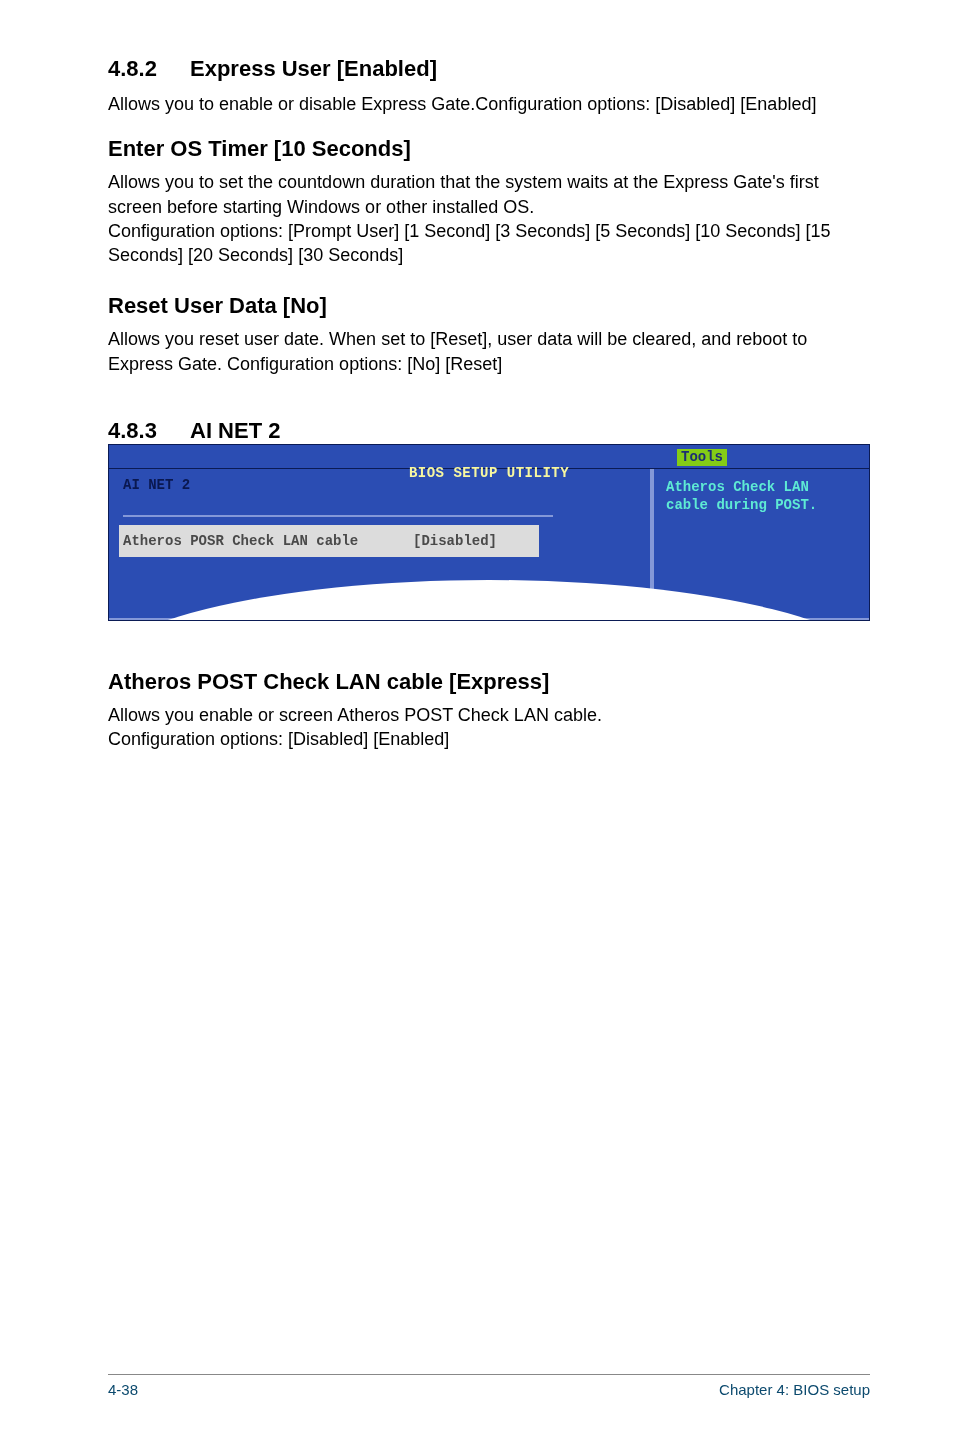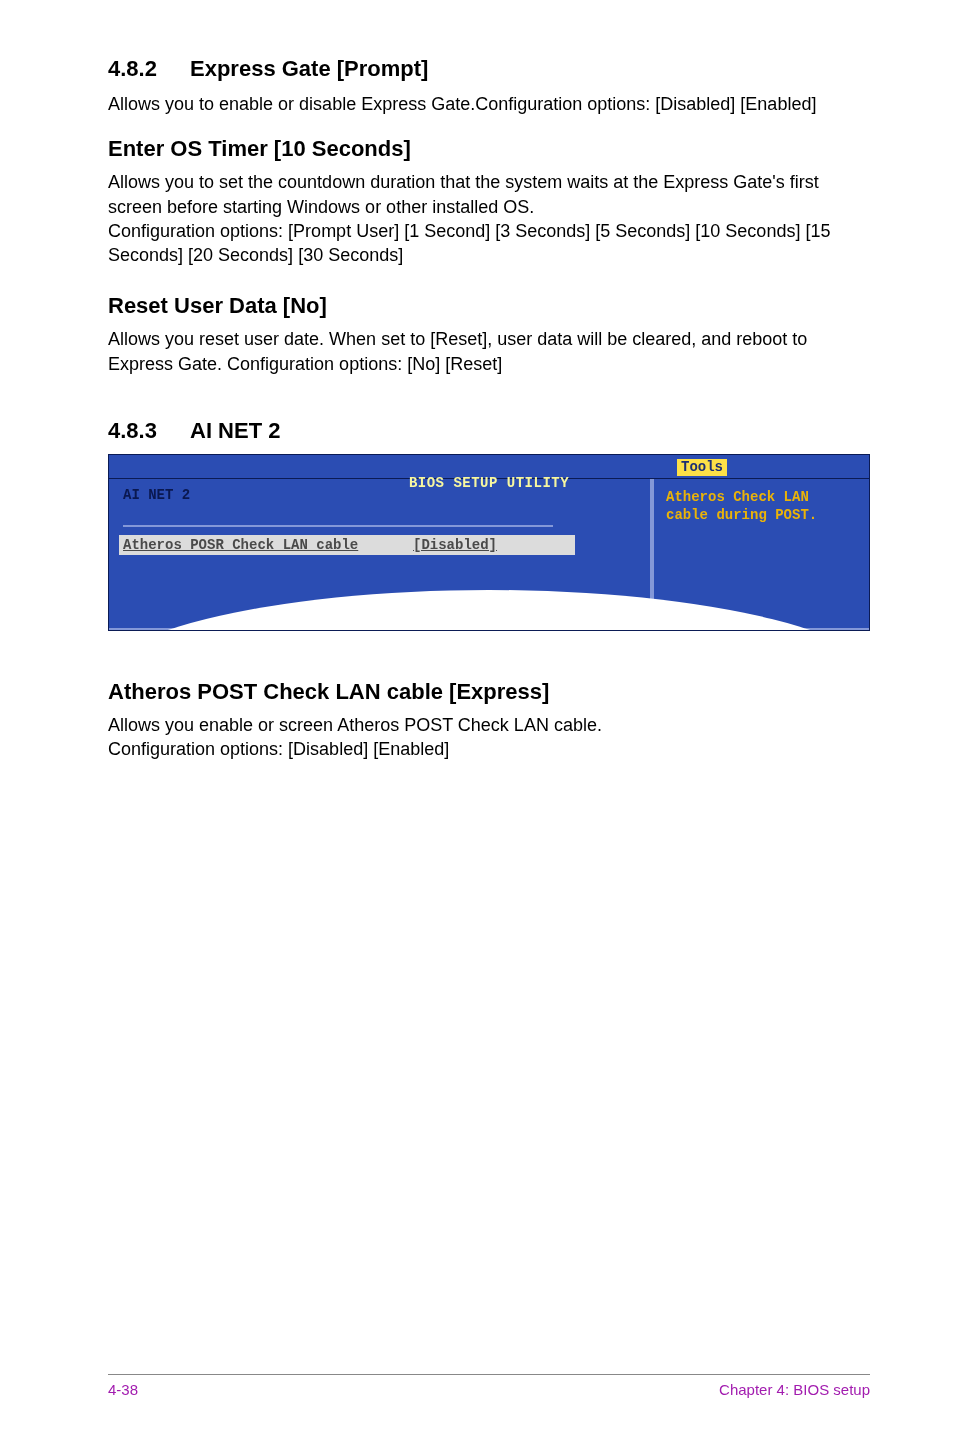--- a/index.html
+++ b/index.html
@@ -29,21 +29,21 @@
 
   .sub-heading {
     font-size: 22px;
     font-weight: bold;
     margin-bottom: 8px;
   }
 
   .block-1 { margin-bottom: 20px; }
   .block-2 { margin-bottom: 26px; }
   .block-3 { margin-bottom: 42px; }
-  .block-4 { margin-bottom: 10px; }
+  .block-4 { margin-bottom: 0; }
 
   
   .bios-panel {
     background: #2b4db3;
     border: 1px solid #0b1b55;
     position: relative;
     height: 177px;
     overflow: hidden;
     margin-bottom: 48px;
   }
@@ -62,21 +62,21 @@
     font-weight: bold;
     font-size: 14px;
     color: #f7f7a0;
     letter-spacing: 0.5px;
   }
   .bios-tab {
     position: absolute;
     right: 142px;
     top: 4px;
     height: 17px;
-    background: #fde047;
+    background: #84cc16;
     color: #1c2e73;
     font-family: "Courier New", monospace;
     font-weight: bold;
     font-size: 14px;
     padding: 0 4px;
   }
 
   .bios-body {
     display: flex;
     height: calc(100% - 24px);
@@ -98,37 +98,36 @@
   .bios-left .headers .h3 { display:inline-block; }
   .bios-left hr {
     border: none;
     border-top: 2px solid #8498d8;
     margin: 22px 0 8px 0;
     width: 430px;
   }
   .bios-selected-row {
     background: #dcdcdc;
     color: #4a4a4a;
-    padding: 2px 4px;
+    padding: 8px 4px;
     margin-left: -4px;
-    width: 456px;
-    display: flex;
-    text-decoration: underline;
+    width: 420px;
+    display: flex;
   }
   .bios-selected-row .label { flex: 0 0 290px; }
   .bios-right {
     flex: 1;
     border: 2px solid #8498d8;
     border-top: none;
     border-right: none;
     padding: 10px 8px 8px 12px;
     font-family: "Courier New", monospace;
     font-size: 14px;
     font-weight: bold;
-    color: #eab308;
+    color: #5eead4;
     line-height: 1.25;
   }
 
   
   .bios-curve {
     position: absolute;
     bottom: -70px;
     left: -20px;
     right: -20px;
     height: 110px;
@@ -142,29 +141,29 @@
   .footer {
     position: absolute;
     bottom: 40px;
     left: 108px;
     right: 84px;
     border-top: 1px solid #888;
     padding-top: 6px;
     display: flex;
     justify-content: space-between;
     font-size: 15px;
-    color: #a21caf;
+    color: #0c4a6e;
   }
 </style>
 </head>
 <body>
 
 <div class="section-heading">
   <span class="num">4.8.2</span>
-  <span>Express Gate [Prompt]</span>
+  <span>Express User [Enabled]</span>
 </div>
 <p class="body-text block-1">Allows you to enable or disable Express Gate.Configuration options: [Disabled] [Enabled]</p>
 
 <div class="sub-heading">Enter OS Timer [10 Seconds]</div>
 <p class="body-text block-2" style="white-space: pre-line;">Allows you to set the countdown duration that the system waits at the Express Gate's first screen before starting Windows or other installed OS.
 Configuration options: [Prompt User] [1 Second] [3 Seconds] [5 Seconds] [10 Seconds] [15 Seconds] [20 Seconds] [30 Seconds]</p>
 
 <div class="sub-heading">Reset User Data [No]</div>
 <p class="body-text block-3">Allows you reset user date. When set to [Reset], user data will be cleared, and reboot to Express Gate. Configuration options: [No] [Reset]</p>
 

